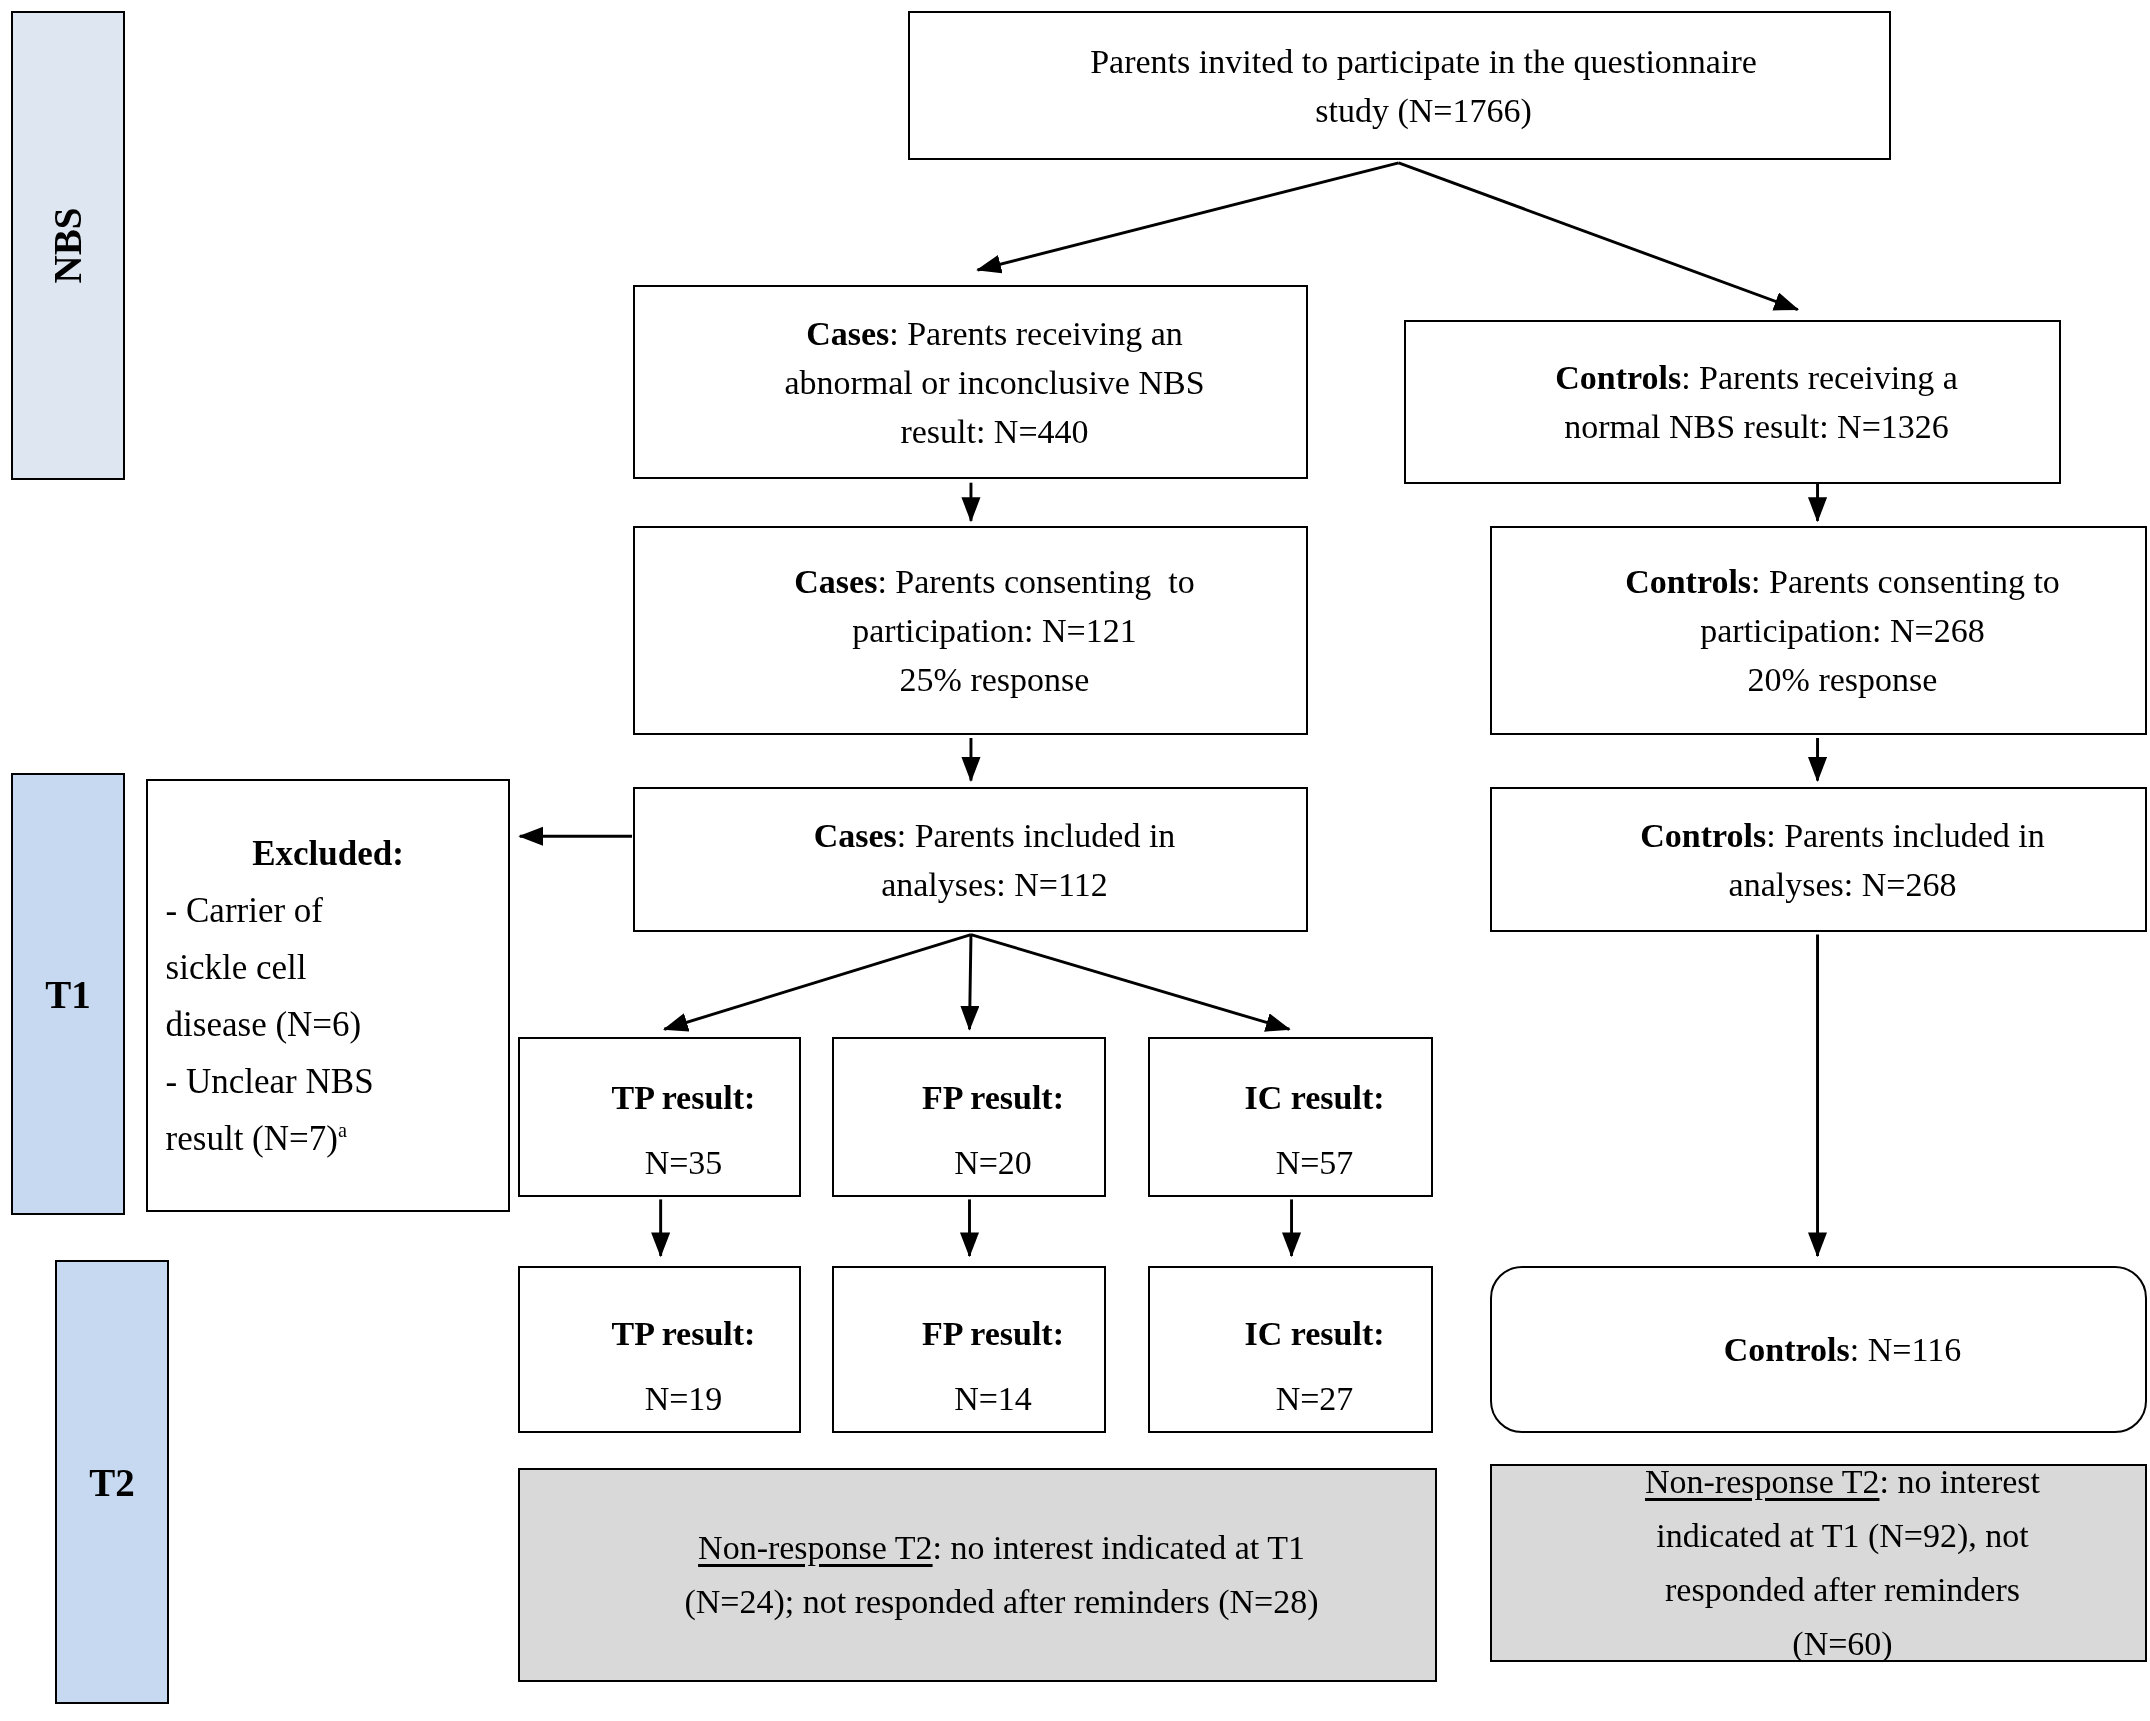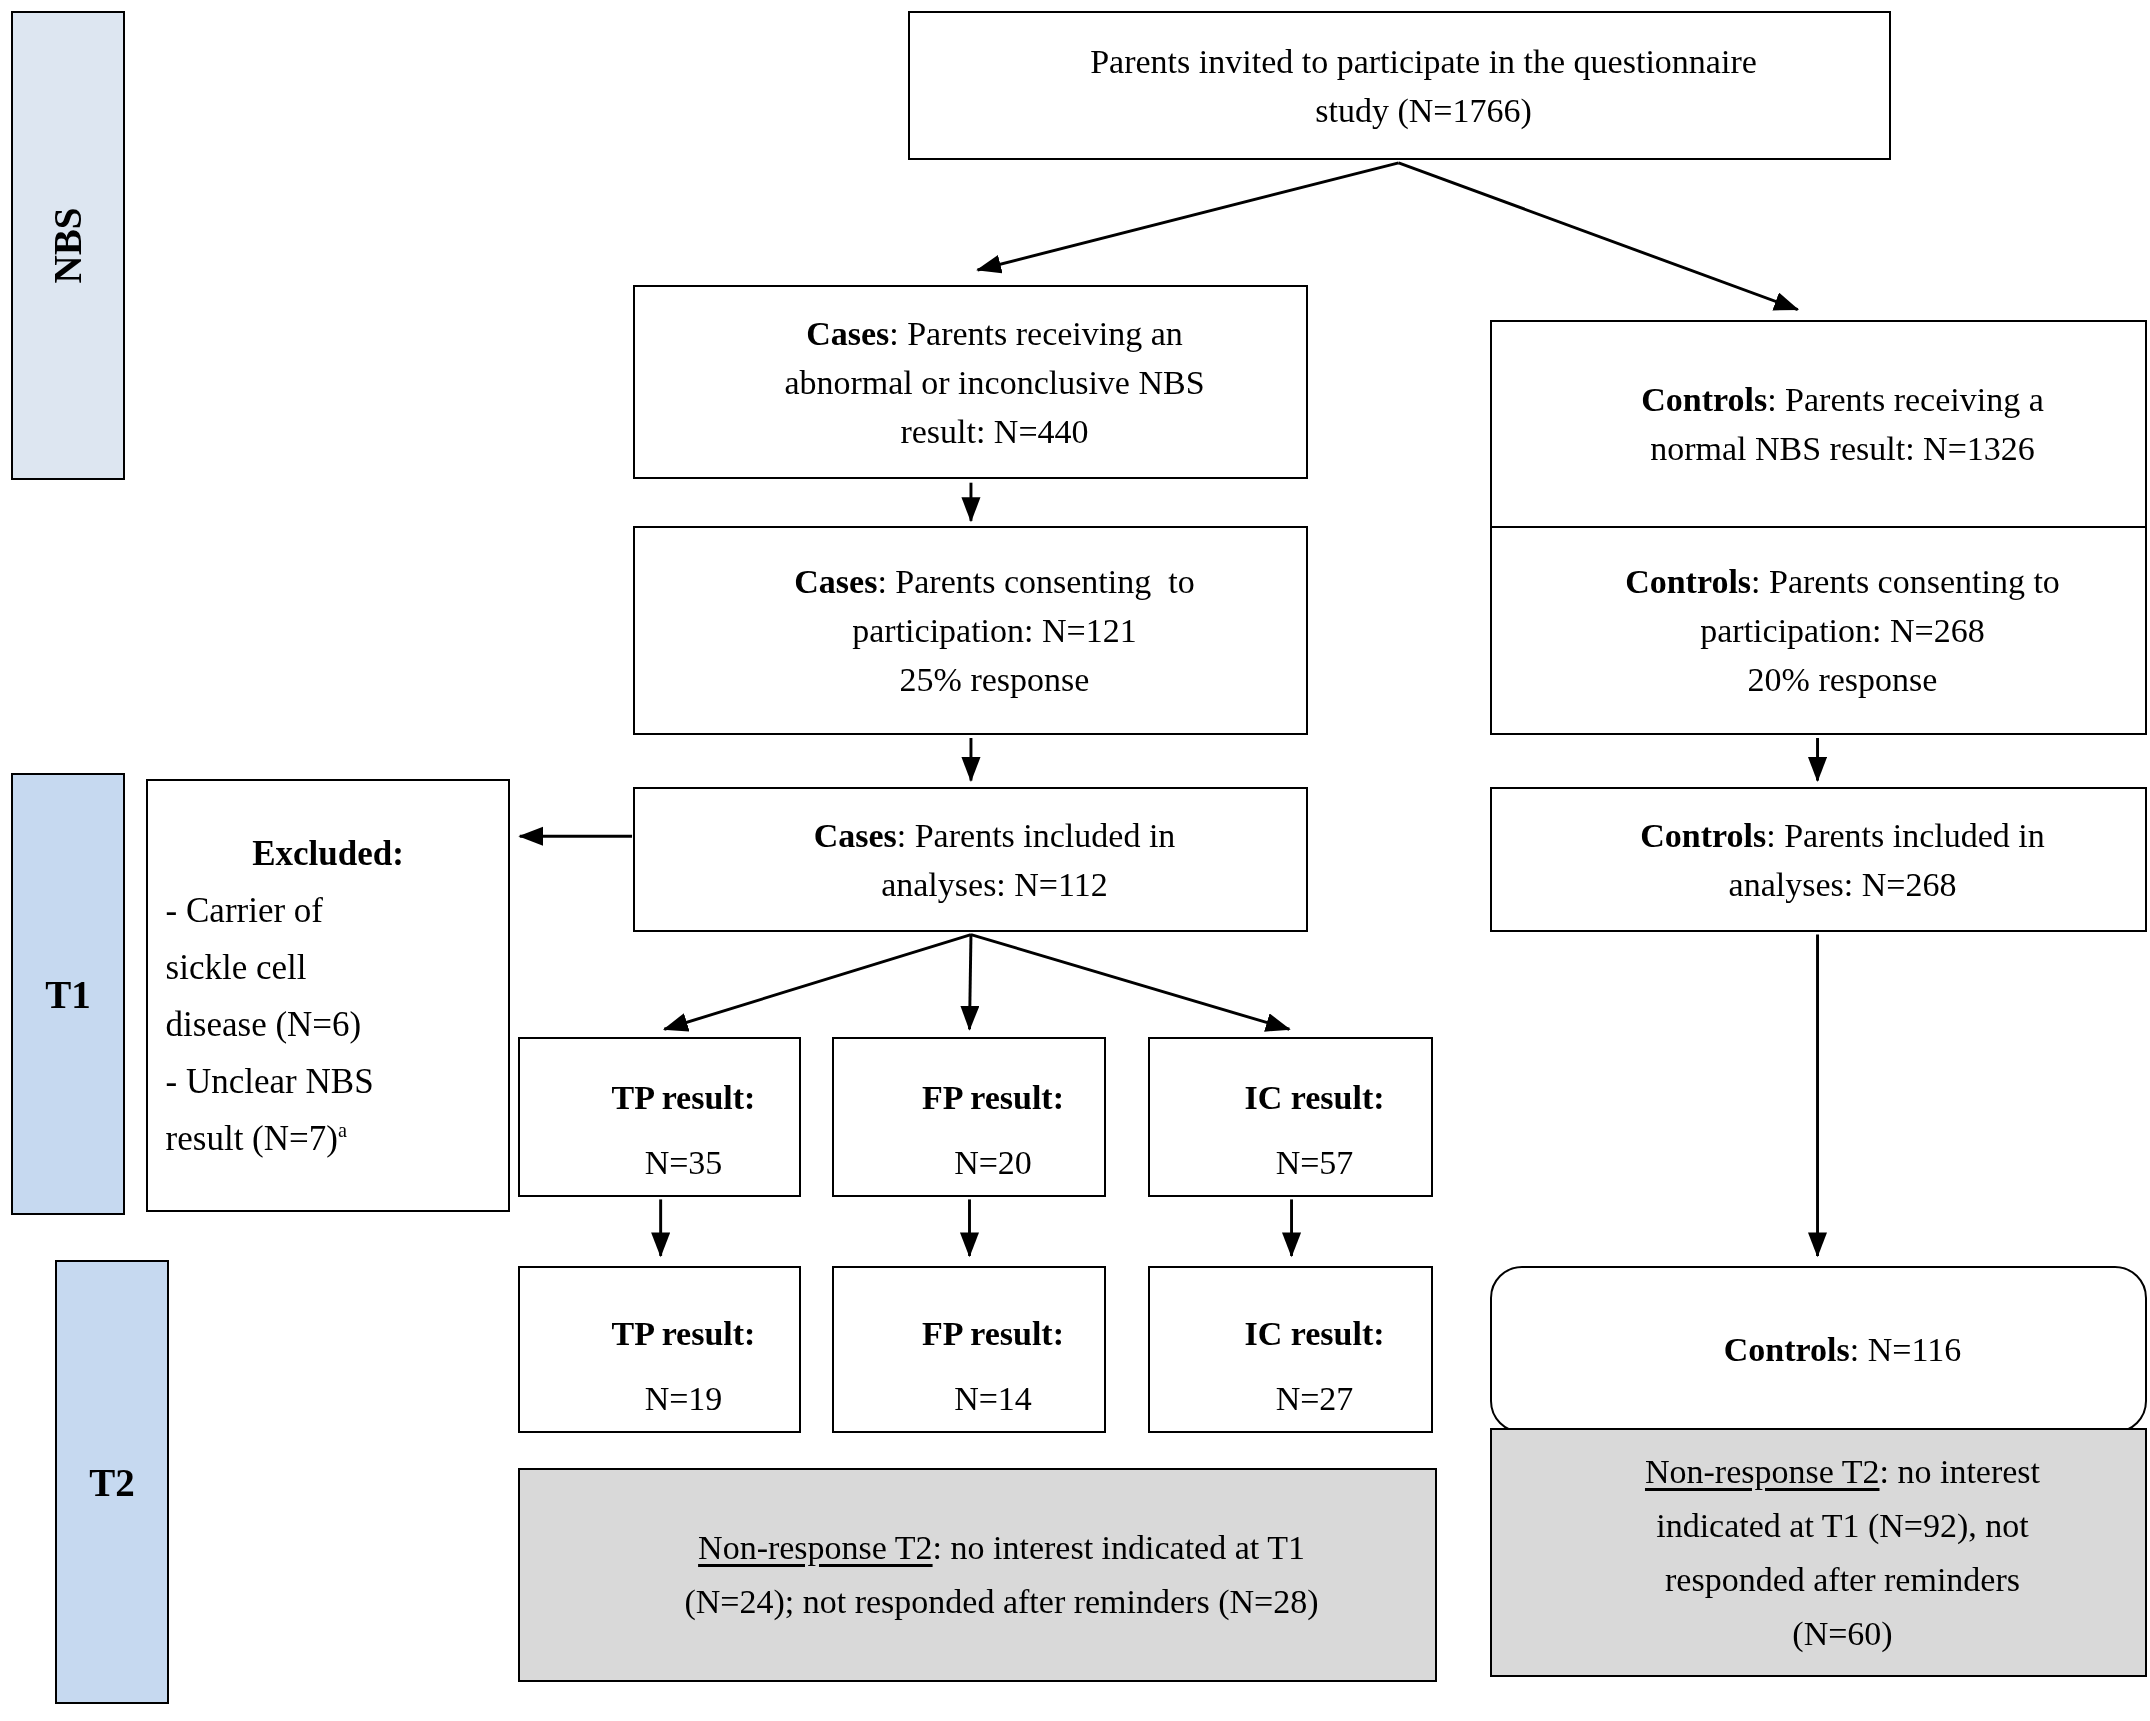--- a/index.html
+++ b/index.html
@@ -73,21 +73,21 @@
   <div class="box" style="left:908px;top:11px;width:983px;height:149px;">
     <div class="ln"><span>Parents invited to participate in the questionnaire</span></div>
     <div class="ln"><span>study (N=1766)</span></div>
   </div>
 
   <div class="box" style="left:633px;top:285px;width:675px;height:194px;">
     <div class="ln"><b>Cases</b><span>: Parents receiving an</span></div>
     <div class="ln"><span>abnormal or inconclusive NBS</span></div>
     <div class="ln"><span>result: N=440</span></div>
   </div>
-  <div class="box" style="left:1490px;top:320px;width:657px;height:208px;">
+  <div class="box" style="left:1404px;top:320px;width:657px;height:164px;">
     <div class="ln"><b>Controls</b><span>: Parents receiving a</span></div>
     <div class="ln"><span>normal NBS result: N=1326</span></div>
   </div>
 
   <div class="box" style="left:633px;top:526px;width:675px;height:209px;">
     <div class="ln"><b>Cases</b><span>: Parents consenting  to</span></div>
     <div class="ln"><span>participation: N=121</span></div>
     <div class="ln"><span>25% response</span></div>
   </div>
   <div class="box" style="left:1490px;top:526px;width:657px;height:209px;">
@@ -141,21 +141,21 @@
   </div>
 
   <div class="box" style="left:1490px;top:1266px;width:657px;height:167px;border-radius:32px;">
     <div class="ln"><b>Controls</b><span>: N=116</span></div>
   </div>
 
   <div class="box gray" style="left:518px;top:1468px;width:919px;height:214px;">
     <div class="ln"><span class="u">Non-response T2</span><span>: no interest indicated at T1</span></div>
     <div class="ln"><span>(N=24); not responded after reminders (N=28)</span></div>
   </div>
-  <div class="box gray" style="left:1490px;top:1428px;width:657px;height:249px;">
+  <div class="box gray" style="left:1490px;top:1464px;width:657px;height:198px;">
     <div class="ln"><span class="u">Non-response T2</span><span>: no interest</span></div>
     <div class="ln"><span>indicated at T1 (N=92), not</span></div>
     <div class="ln"><span>responded after reminders</span></div>
     <div class="ln"><span>(N=60)</span></div>
   </div>
 
 </div>
 
 
 </body></html>

